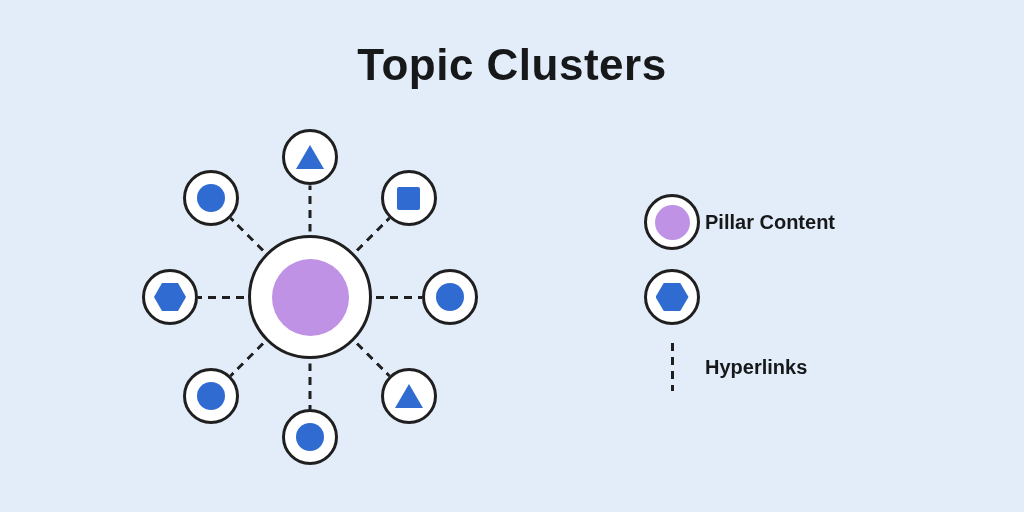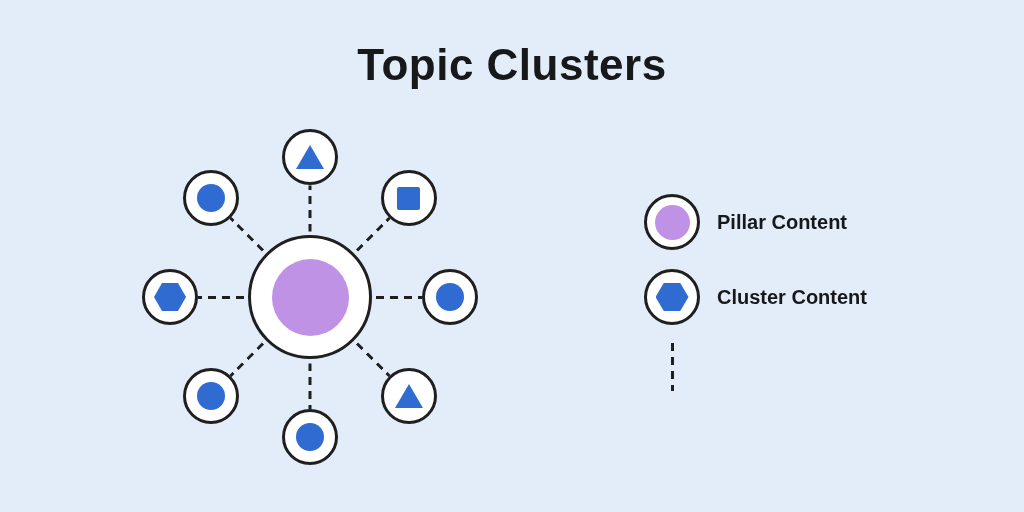--- a/index.html
+++ b/index.html
@@ -67,21 +67,21 @@
     position:absolute;
     height:3px;width:46px;
     transform-origin:0 50%;
     background:repeating-linear-gradient(90deg,var(--outline) 0 8px,transparent 8px 14px);
     z-index:1;
   }
   
   .legend-row{
     position:absolute;
     left:644px;
-    display:flex;align-items:center;gap:17px;
+    display:flex;align-items:center;gap:5px;
     height:56px;
   }
   .legend-marker{
     width:56px;height:56px;
     background:#fff;
     border:3px solid var(--outline);
     border-radius:50%;
     display:flex;align-items:center;justify-content:center;
     flex:0 0 auto;
   }
@@ -153,22 +153,22 @@
     <div class="legend-row" style="top:194px">
       <div class="legend-marker">
         <div class="pillar-dot"></div>
       </div>
       <div class="legend-label">Pillar Content</div>
     </div>
     <div class="legend-row" style="top:269px">
       <div class="legend-marker">
         <div class="hex"></div>
       </div>
-      <div class="legend-label">Cluster Content</div>
     </div>
     <div class="legend-row" style="top:339px">
       <div class="legend-dash-box">
         <div class="legend-dash"></div>
       </div>
+      <div class="legend-label">Hyperlinks</div>
     </div>
   </div>
 
 </div>
 
 </body></html>

